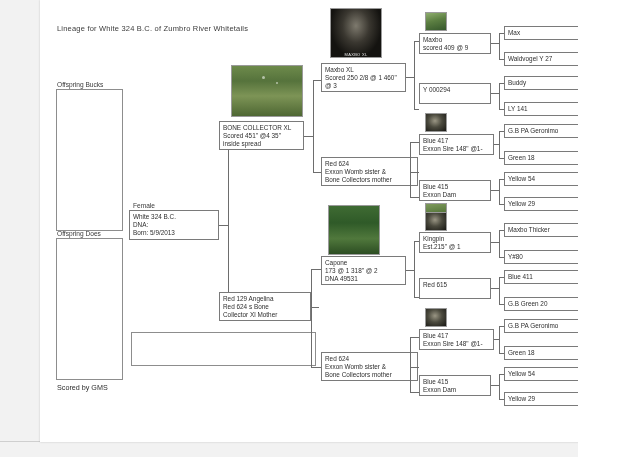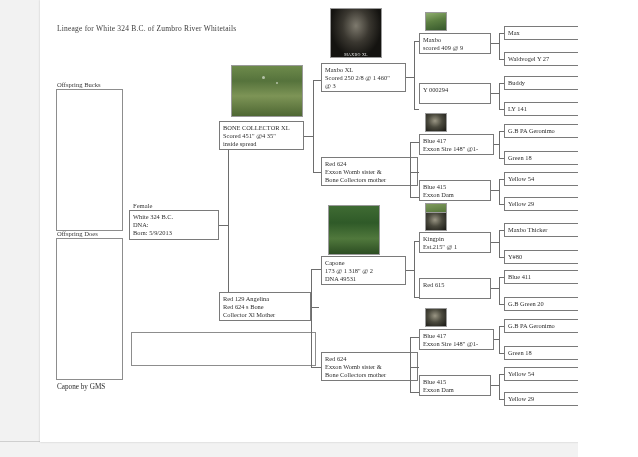--- a/index.html
+++ b/index.html
@@ -9,21 +9,20 @@
   }
   body {
     font-family: "Liberation Sans", sans-serif;
   }
   #page {
     position: relative;
     width: 578px;
     height: 457px;
     background: #fbfbfb;
     overflow: hidden;
-    font-family: Liberation Serif, serif;
   }
   
   .sheet {
     position: absolute;
     left: 40px;
     top: 0px;
     width: 598px;
     height: 442px;
     background: #ffffff;
     box-shadow: 0 0 2px rgba(0,0,0,0.18);
@@ -165,21 +164,21 @@
   <div class="sheet"></div>
 
   <div class="title">Lineage for White 324 B.C. of Zumbro River Whitetails</div>
 
   <div class="plainlabel" style="left:57px; top:81px;">Offspring Bucks</div>
   <div class="emptybox" style="left:56px; top:89px; width:67px; height:142px;"></div>
 
   <div class="plainlabel" style="left:57px; top:230px;">Offspring Does</div>
   <div class="emptybox" style="left:56px; top:238px; width:67px; height:142px;"></div>
 
-  <div class="footer" style="left:57px; top:383px;">Capone by GMS</div>
+  <div class="footer" style="left:57px; top:383px;">Scored by GMS</div>
 
   <div class="emptybox" style="left:131px; top:332px; width:185px; height:34px;"></div>
 
   <div class="plainlabel" style="left:133px; top:202px;">Female</div>
   <div class="box" style="left:129px; top:210px; width:90px; height:30px;">
     <span class="ln">White 324 B.C.</span>
     <span class="ln">DNA:</span>
     <span class="ln">Born: 5/9/2013</span>
   </div>
 

